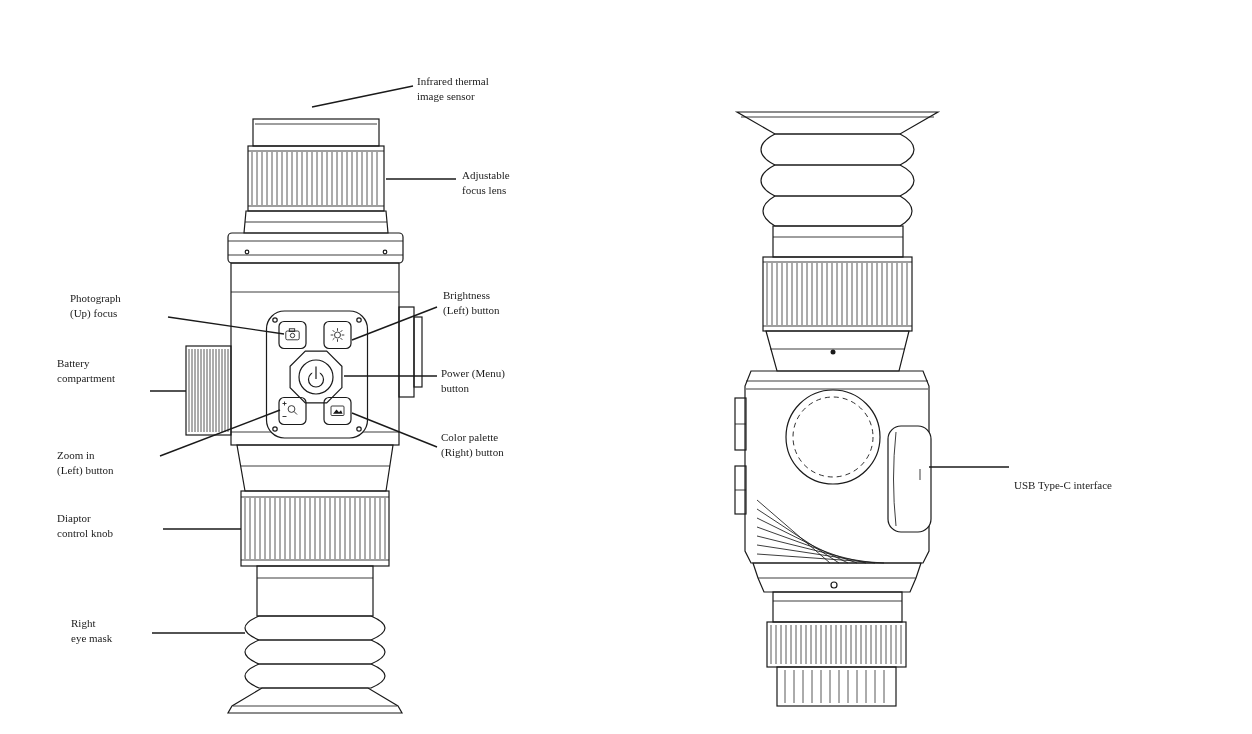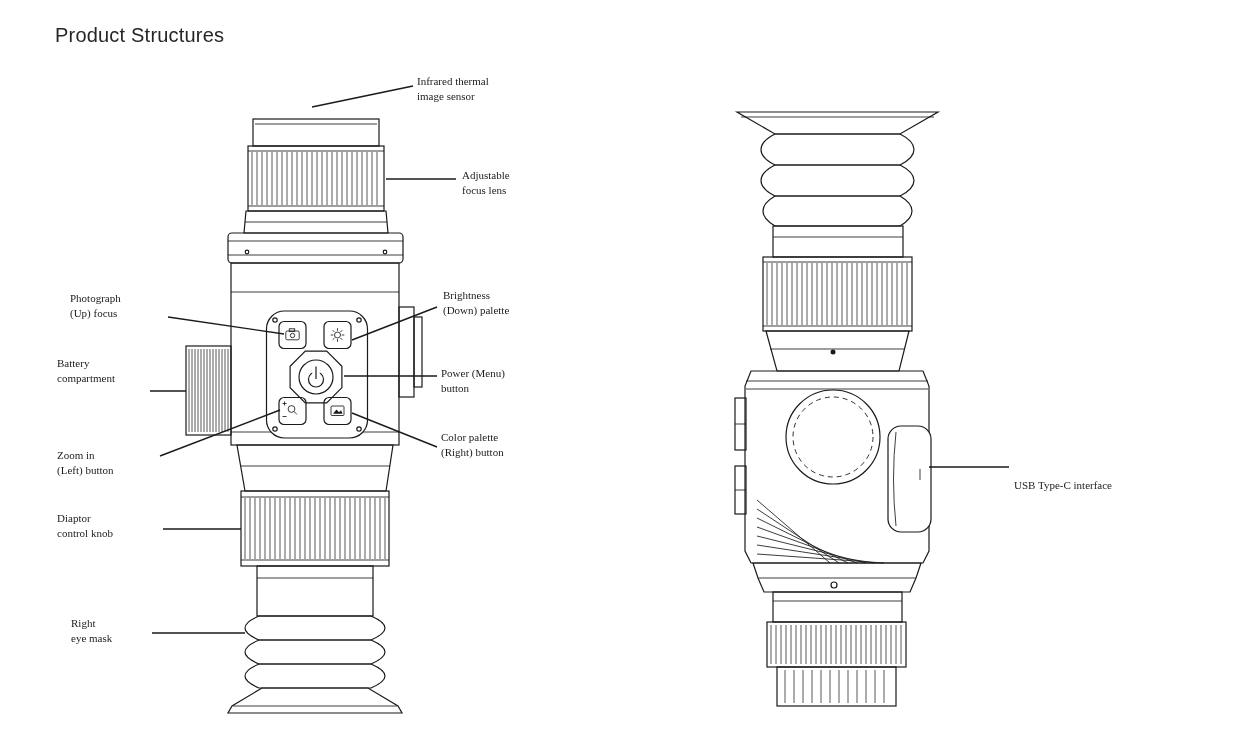--- a/index.html
+++ b/index.html
@@ -17,21 +17,20 @@
   svg.art .dashed{stroke-dasharray:5 4;stroke-width:.9;}
   svg.art .fill-white{fill:#fff;}
   svg.art .mask{fill:#fff;stroke:none;}
   svg.art .fill-ink{fill:#1a1a1a;stroke:none;}
 </style>
 </head>
 <body>
 
 <div class="page">
 
-  <div class="title">Product Structures</div>
 
   <svg class="art" width="1252" height="734" viewBox="0 0 1252 734">
 
     <g>
 
       <g>
         <rect x="253" y="119" width="126" height="27"></rect>
         <line class="thin" x1="255" y1="124" x2="377" y2="124"></line>
       </g>
 
@@ -387,21 +386,21 @@
     </g>
   </svg>
 
   <div class="label" style="left:417px;top:74px">Infrared thermal
 image sensor</div>
   <div class="label" style="left:462px;top:168px">Adjustable
 focus lens</div>
   <div class="label" style="left:70px;top:291px">Photograph
 (Up) focus</div>
   <div class="label" style="left:443px;top:288px">Brightness
-(Down) palette</div>
+(Left) button</div>
   <div class="label" style="left:57px;top:356px">Battery
 compartment</div>
   <div class="label" style="left:441px;top:366px">Power (Menu)
 button</div>
   <div class="label" style="left:57px;top:448px">Zoom in
 (Left) button</div>
   <div class="label" style="left:441px;top:430px">Color palette
 (Right) button</div>
   <div class="label" style="left:57px;top:511px">Diaptor
 control knob</div>

